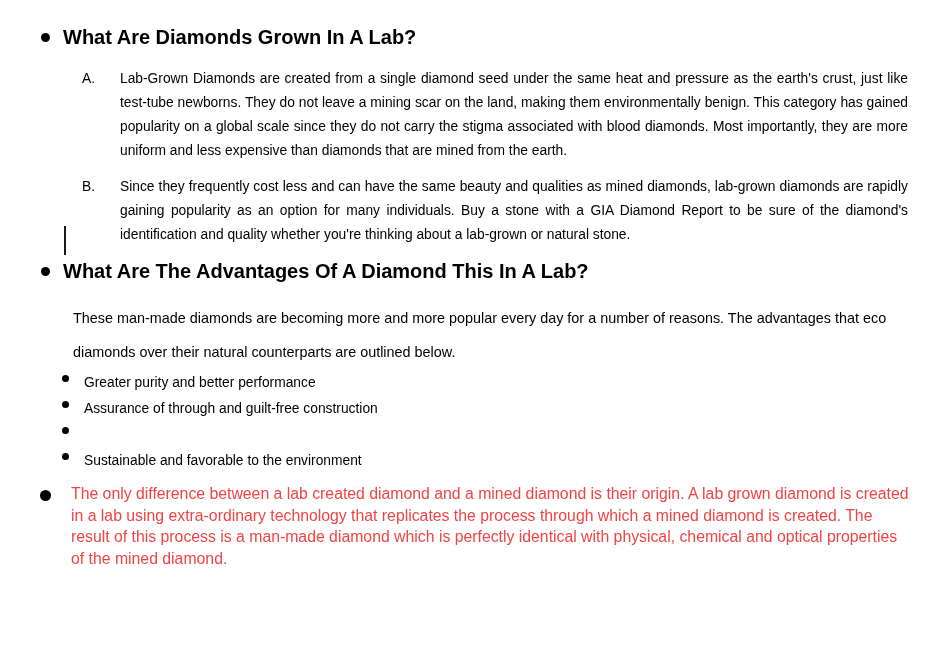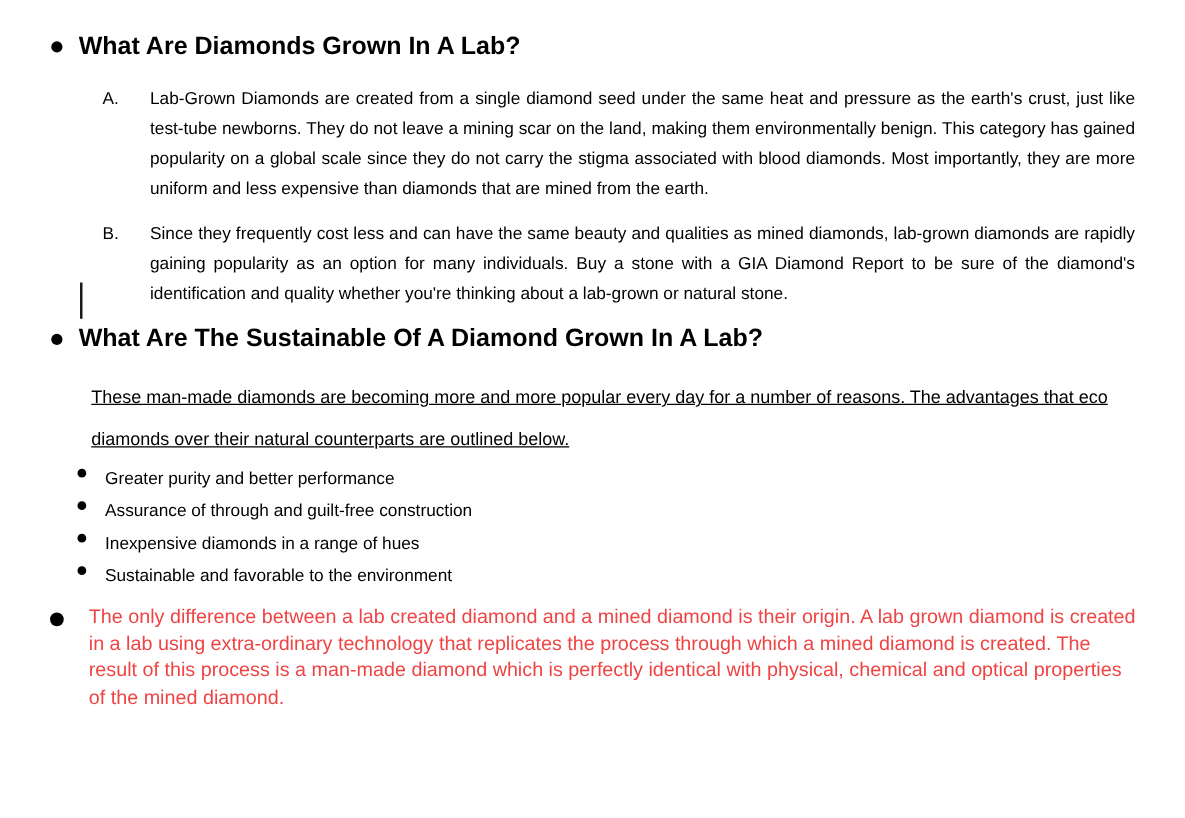--- a/index.html
+++ b/index.html
@@ -64,21 +64,20 @@
 
   
   .intro {
     position: absolute;
     left: 73px;
     top: 301px;
     width: 842px;
     margin: 0;
     font-size: 14.4px;
     line-height: 34px;
-    text-decoration: underline;
   }
 
   
   .sub-list {
     position: absolute;
     left: 62px;
     top: 375px;
     margin: 0;
     padding: 0;
     list-style: none;
@@ -134,37 +133,36 @@
     <div class="ab-item">
       <span class="ab-marker">B.</span>
       <p>Since they frequently cost less and can have the same beauty and qualities as mined diamonds, lab-grown diamonds are rapidly gaining popularity as an option for many individuals. Buy a stone with a GIA Diamond Report to be sure of the diamond's identification and quality whether you're thinking about a lab-grown or natural stone.</p>
     </div>
   </div>
 
   <div class="caret"></div>
 
   <div class="h-row h2-row">
     <span class="dot dot-h"></span>
-    <span class="htext">What Are The Sustainable Of A Diamond Grown In A Lab?</span>
+    <span class="htext">What Are The Advantages Of A Diamond This In A Lab?</span>
   </div>
 
   <p class="intro">These man-made diamonds are becoming more and more popular every day for a number of reasons. The advantages that eco diamonds over their natural counterparts are outlined below.</p>
 
   <ul class="sub-list">
     <li class="sub-item">
       <span class="dot dot-s"></span>
       <span>Greater purity and better performance</span>
     </li>
     <li class="sub-item">
       <span class="dot dot-s"></span>
       <span>Assurance of through and guilt-free construction</span>
     </li>
     <li class="sub-item">
       <span class="dot dot-s"></span>
-      <span>Inexpensive diamonds in a range of hues</span>
     </li>
     <li class="sub-item">
       <span class="dot dot-s"></span>
       <span>Sustainable and favorable to the environment</span>
     </li>
   </ul>
 
   <div class="note-row">
     <span class="dot-note"></span>
     <p class="note-text">The only difference between a lab created diamond and a mined diamond is their origin. A lab grown diamond is created in a lab using extra-ordinary technology that replicates the process through which a mined diamond is created. The result of this process is a man-made diamond which is perfectly identical with physical, chemical and optical properties of the mined diamond.</p>

